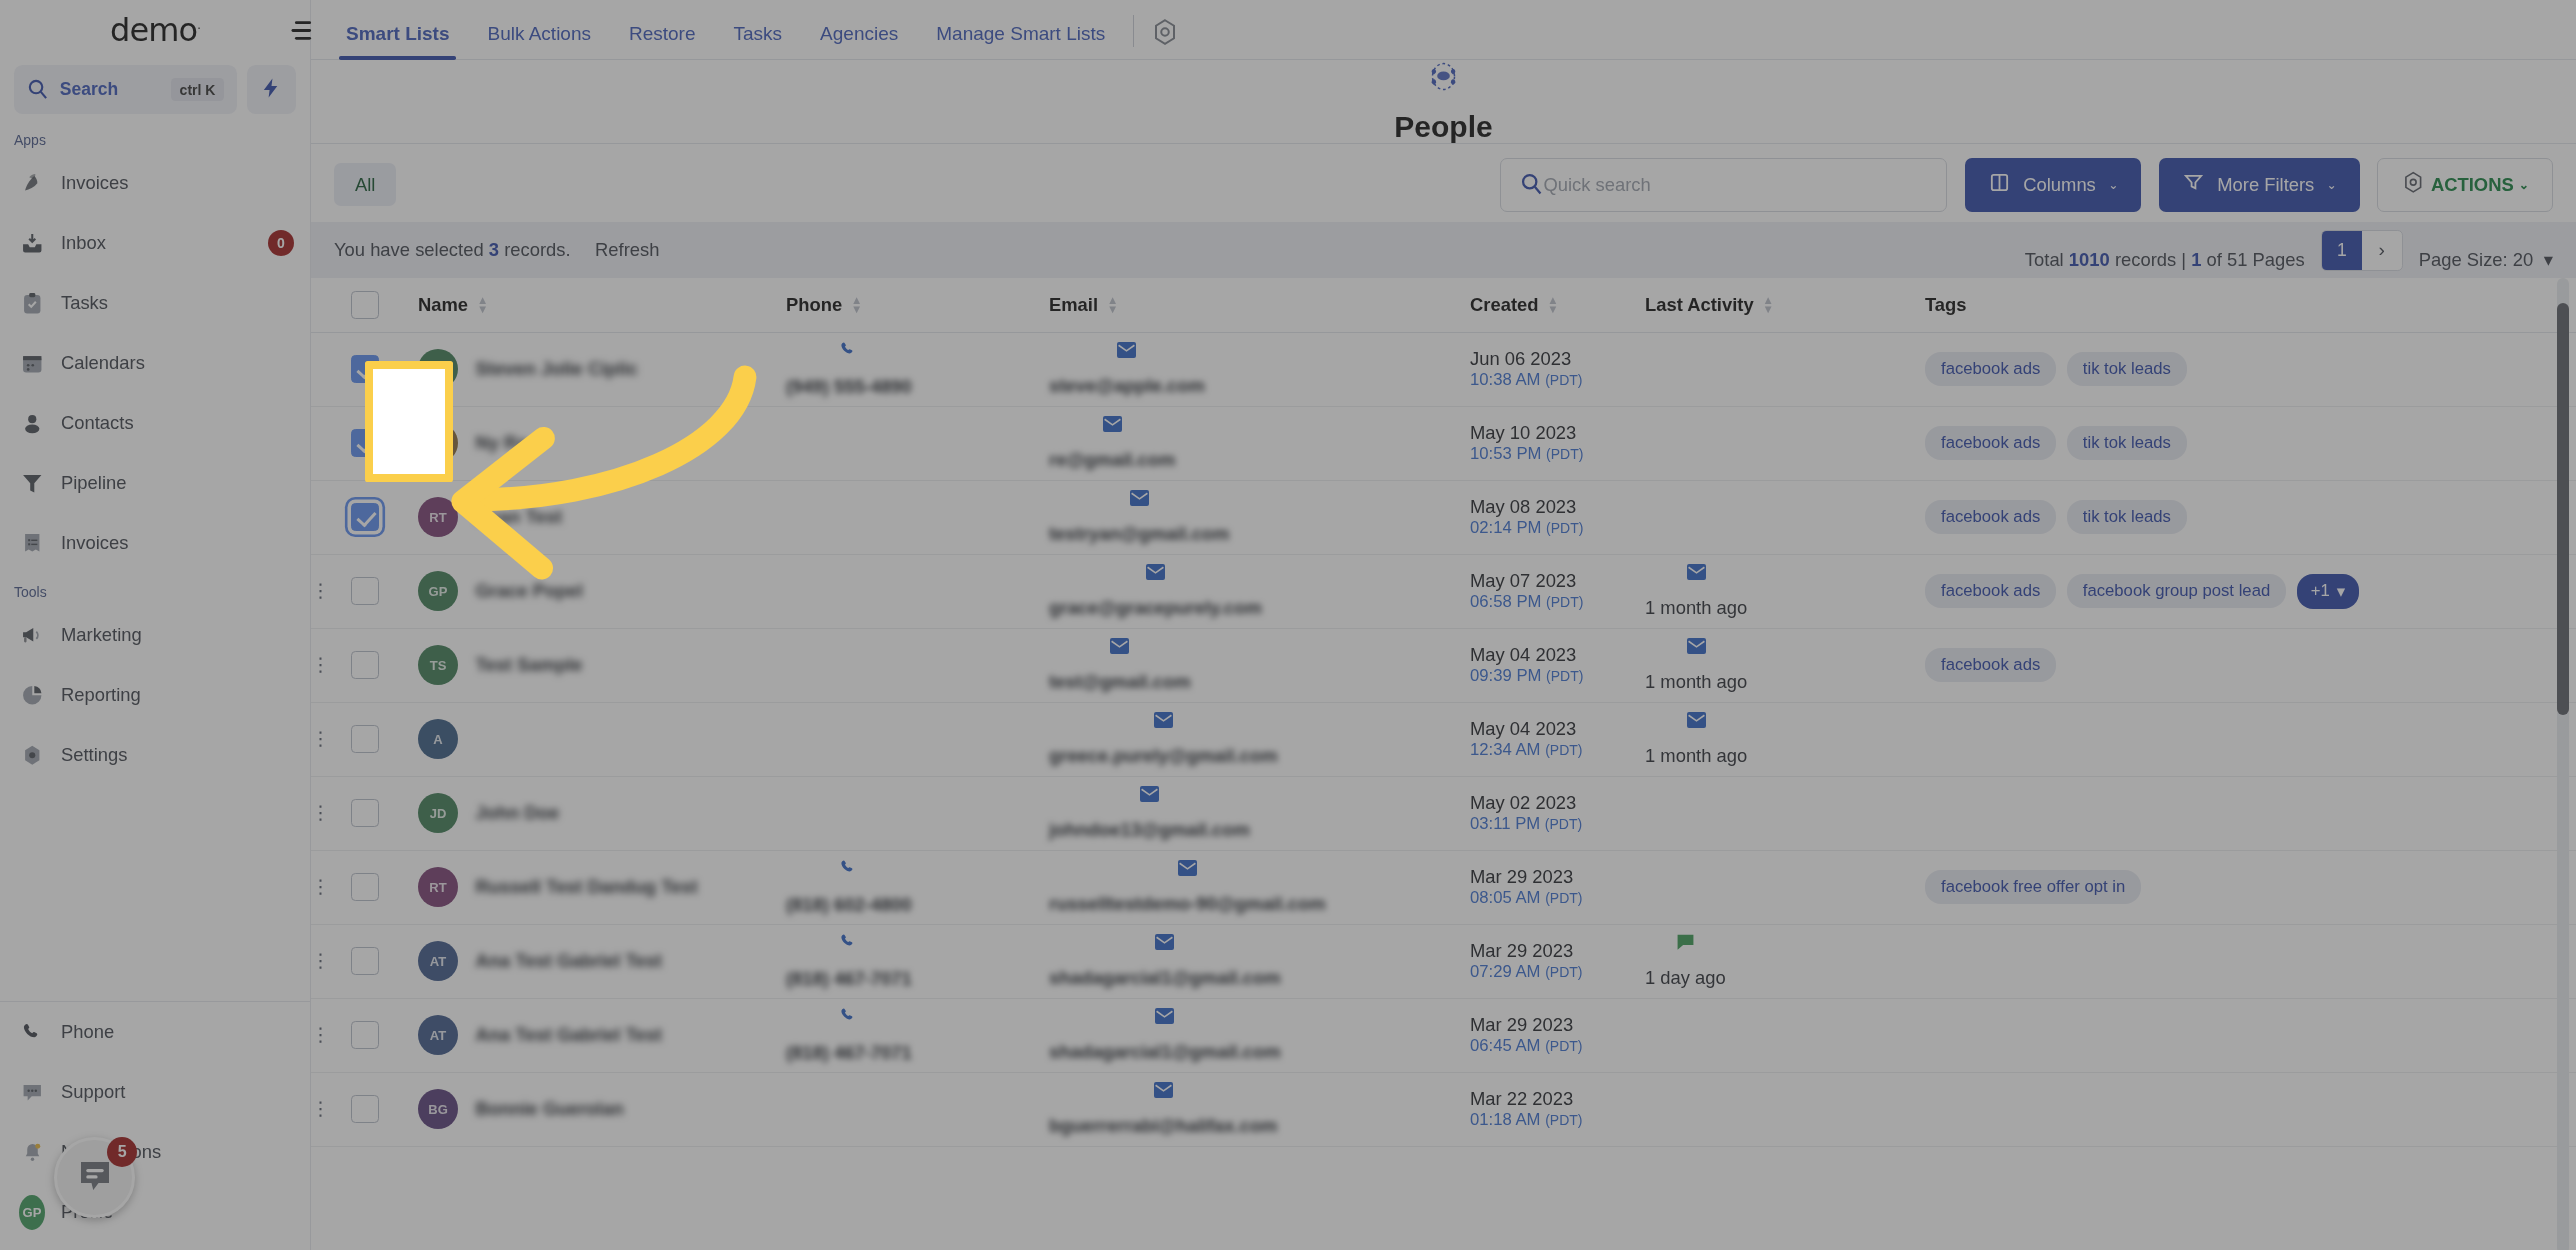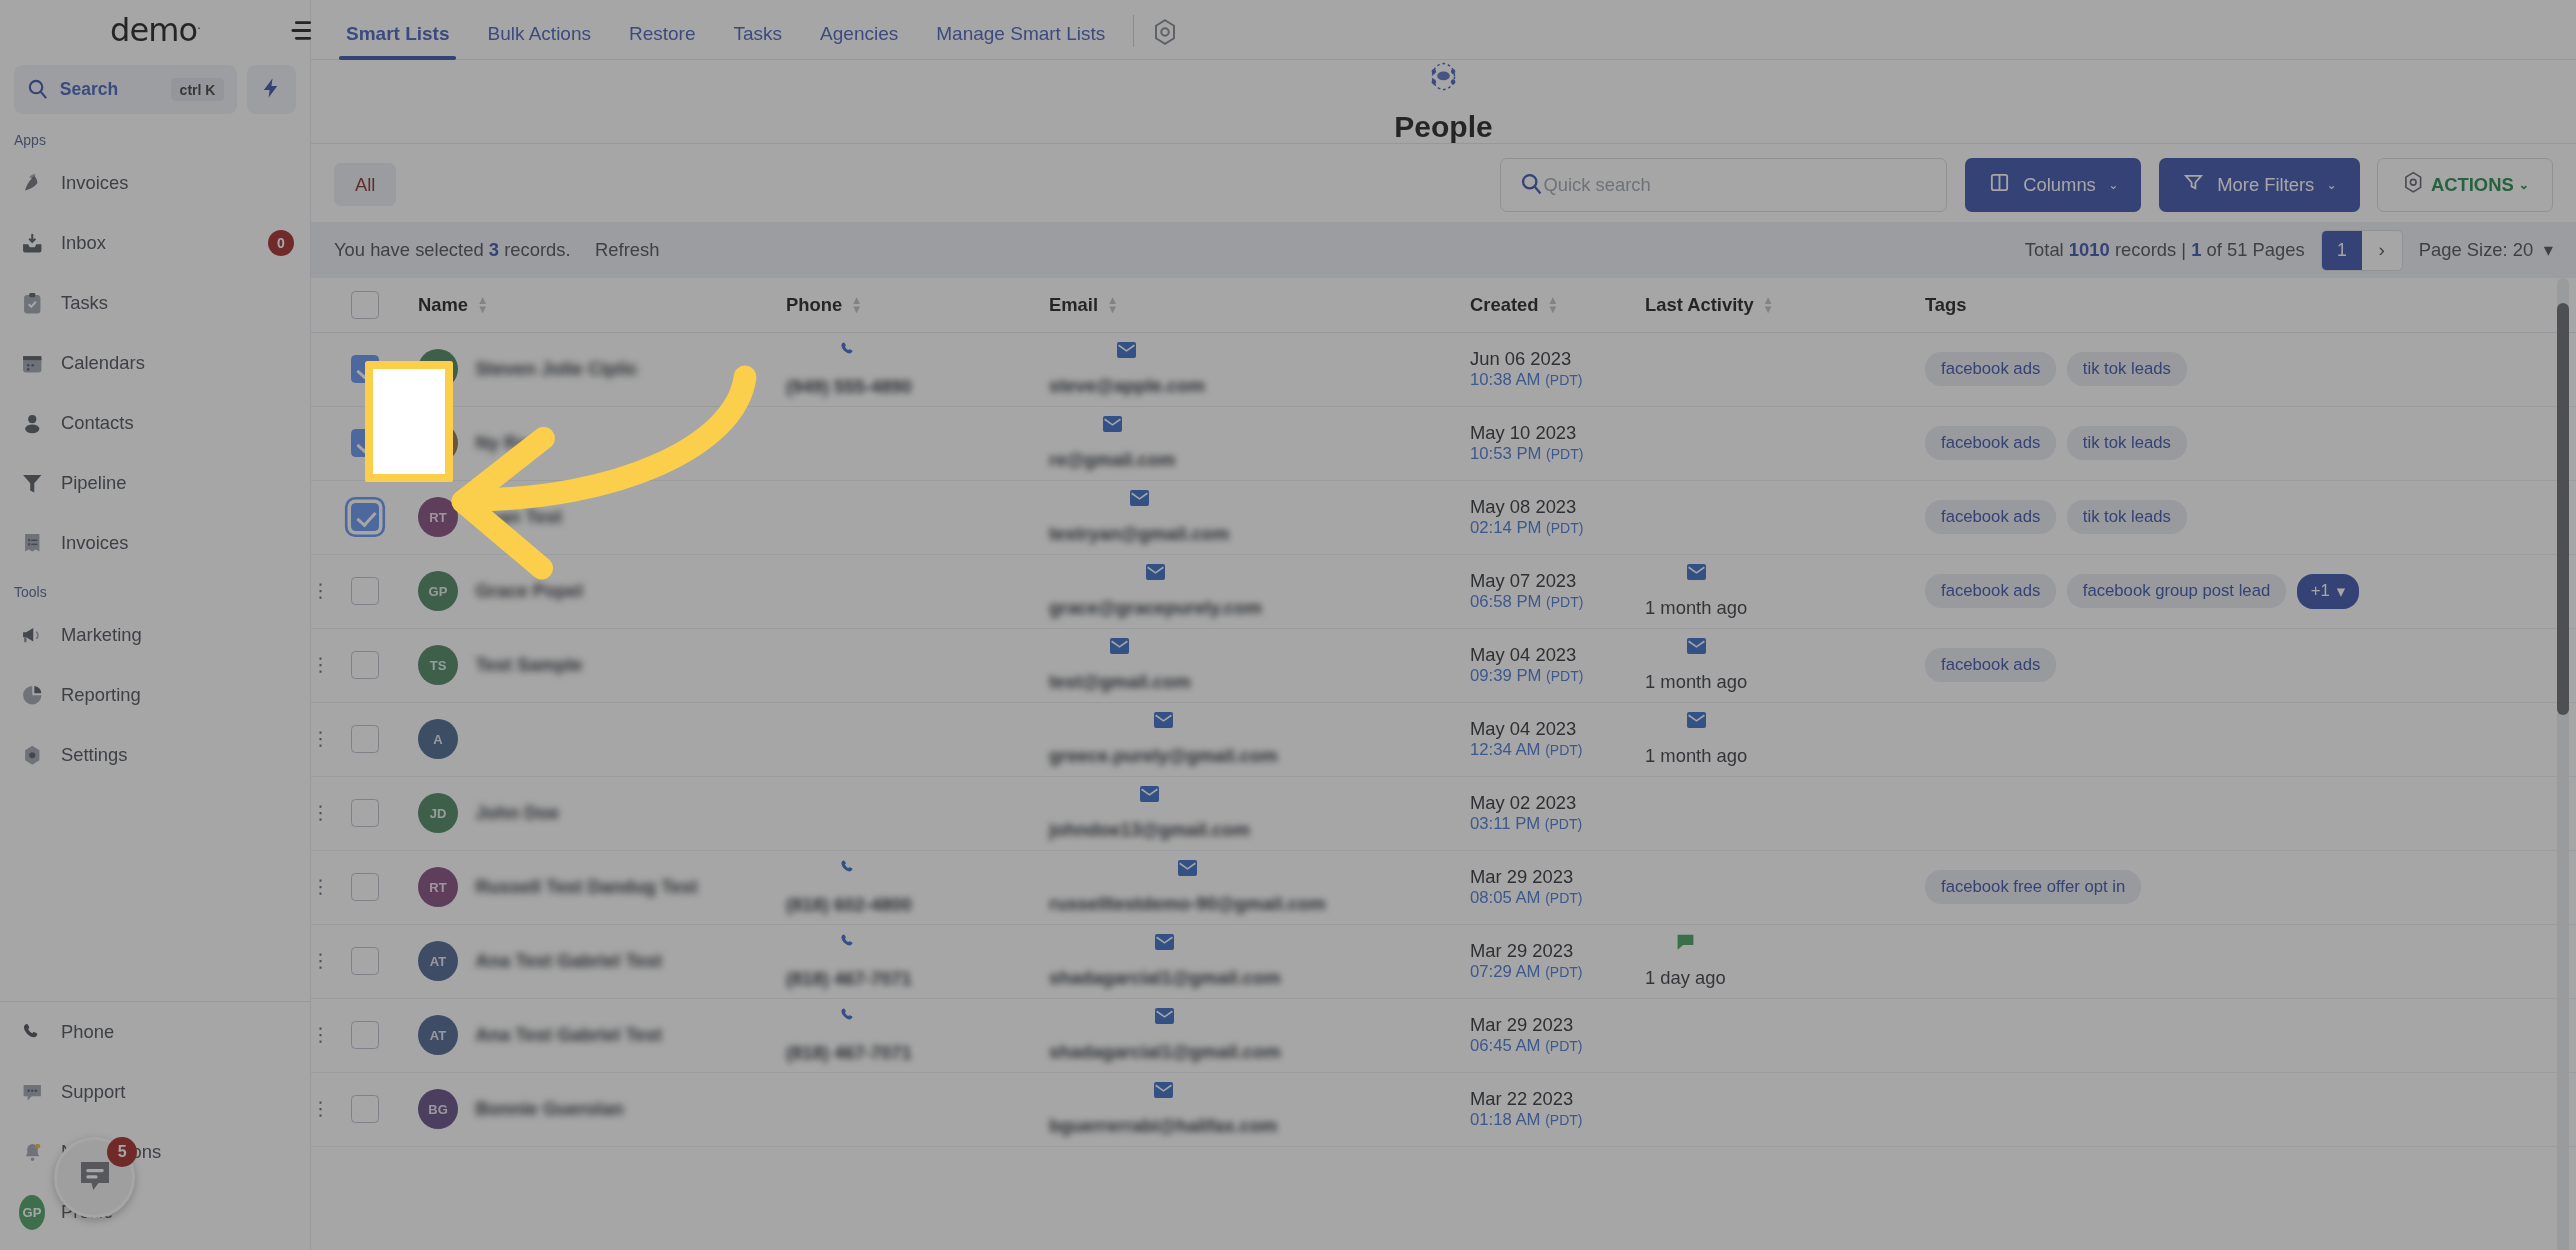--- a/index.html
+++ b/index.html
@@ -127,32 +127,32 @@
   .btn-ghost {
     height: 54px; background: #fff; color: #15803d; border: 0.9px solid #d4d8e0; border-radius: 7px;
     display: flex; align-items: center; gap: 5px; padding: 0 23px; font-size: 18.4px;
     cursor: pointer; font-weight: 700; font-family: "Liberation Sans", sans-serif;
   }
   .caret { font-size: 12.3px; }
 
   
   #chiprow { padding: 19px 23px 16px 23px; display: flex; gap: 12.3px; }
   .chip-all {
-    background: #e9ecf4; color: #7f1d1d; font-size: 18.4px; border-radius: 7px;
+    background: #e9ecf4; color: #14532d; font-size: 18.4px; border-radius: 7px;
     padding: 10.5px 21px; cursor: pointer;
   }
 
   
   #selstrip {
     height: 56px; background: #eceef4; display: flex; align-items: center;
     padding: 0 23px; font-size: 18.4px; color: #3f444d;
   }
   #selstrip b { color: #2d46a6; }
   .refresh-link { margin-left: 24.5px; color: #3f444d; cursor: pointer; }
-  .pagi { margin-left: auto; display: flex; align-items: center; gap: 16px; }
+  .pagi { margin-left: auto; display: flex; align-items: flex-end; gap: 16px; }
   .pagi-text { color: #3f444d; }
   .pagi-text b { color: #2d46a6; }
   .pagi-box { display: flex; border: 0.9px solid #d4d8e0; border-radius: 5.3px; overflow: hidden; background: #fff; }
   .pagi-cur {
     background: #2d46a6; color: #fff; min-width: 40px; height: 39px;
     display: flex; align-items: center; justify-content: center; font-size: 17.5px; cursor: pointer;
   }
   .pagi-next {
     min-width: 40px; height: 39px; display: flex; align-items: center; justify-content: center;
     font-size: 19px; color: #3f444d; cursor: pointer;

